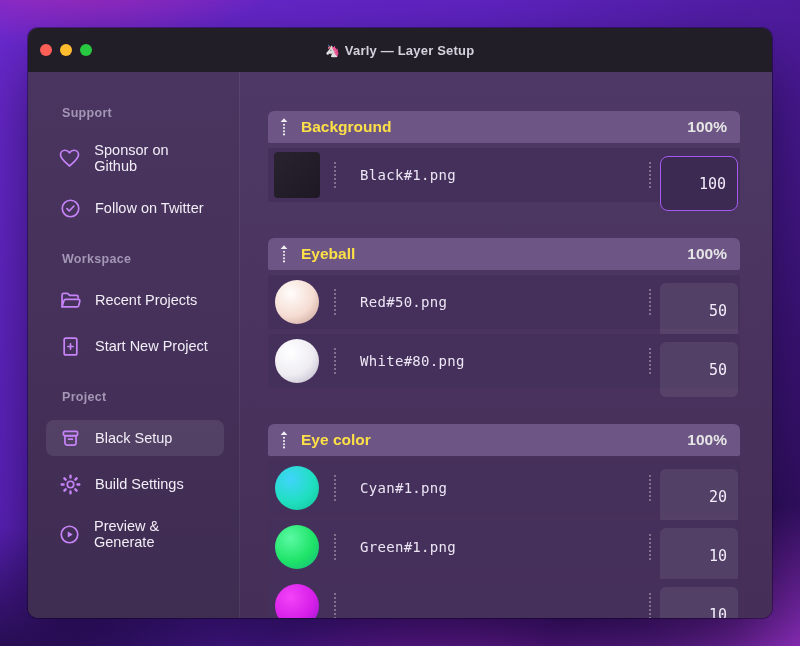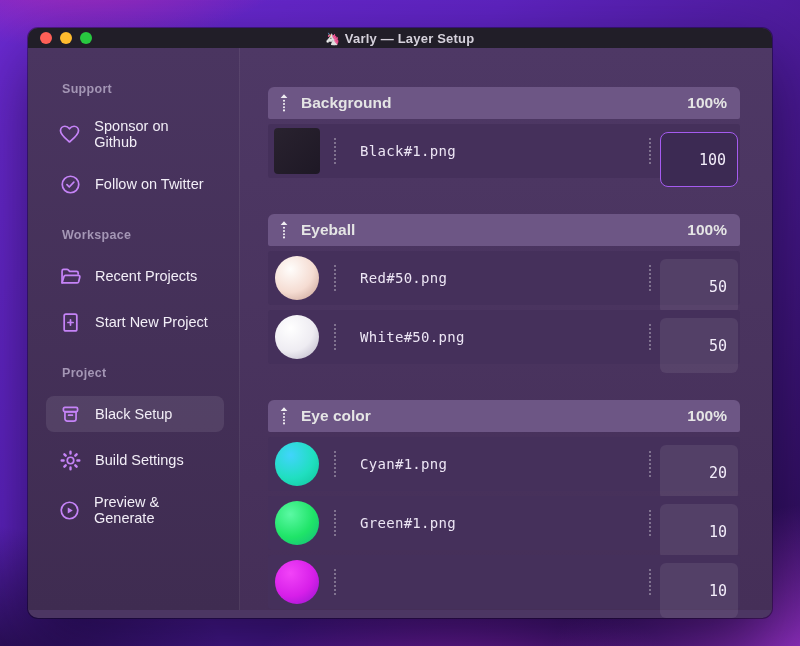--- a/index.html
+++ b/index.html
@@ -14,21 +14,21 @@
       linear-gradient(135deg, #6c2ad3 0%, #5e23c0 35%, #48188f 65%, #2b0d53 100%);
   }
   .window {
     position:absolute; left:28px; top:28px; width:744px; height:590px;
     border-radius:10px; overflow:hidden;
     box-shadow:0 30px 70px rgba(8,0,24,.55), 0 0 0 1px rgba(0,0,0,.35);
     background:#4c3663;
   }
   
   .titlebar {
-    position:relative; height:20px; background:#211e28;
+    position:relative; height:44px; background:#211e28;
     display:flex; align-items:center;
   }
   .traffic { display:flex; gap:8px; padding-left:12px; z-index:2; }
   .light { width:12px; height:12px; border-radius:50%; border:none; }
   .win-title {
     position:absolute; left:0; right:0; text-align:center;
     font-size:13px; font-weight:700; color:#d5d1db; letter-spacing:.2px;
   }
   .win-title .appicon { font-size:12px; margin-right:4px; }
   
@@ -57,21 +57,21 @@
   .side-item.selected { background:rgba(255,255,255,.09); }
   .icon-slot { width:24px; height:24px; color:#c583f7; display:flex; align-items:center; justify-content:center; }
   .icon-slot svg { width:23px; height:23px; display:block; }
   
   .group { width:472px; margin-bottom:36px; }
   .group-header {
     height:32px; background:#6d5685; border-radius:6px 6px 2px 2px;
     display:flex; align-items:center; padding:0 13px 0 11px; gap:12px;
   }
   .drag-handle { display:flex; align-items:center; cursor:grab; opacity:.9; }
-  .group-title { font-size:15.5px; font-weight:700; color:#e5e5e5; }
+  .group-title { font-size:15.5px; font-weight:700; color:#fde047; }
   .group-weight { margin-left:auto; font-size:15.5px; font-weight:700; color:#e5e5e5; }
   .layer-row {
     position:relative; height:54px; margin-top:5px;
     background:#45305b; border-radius:3px;
   }
   .thumb { position:absolute; left:6px; top:4px; width:46px; height:46px; border-radius:4px; }
   .thumb.circle { left:7px; top:5px; width:44px; height:44px; border-radius:50%; }
   .dash-sep {
     position:absolute; top:14px; height:26px; width:0;
     border-left:2px dotted rgba(255,255,255,.32);
@@ -224,21 +224,21 @@
   <div class="layer-row">
     <div class="thumb circle" style="background: radial-gradient(circle at 35% 30%, rgb(255, 253, 251) 0%, rgb(245, 220, 210) 55%, rgb(195, 154, 142) 100%);"></div>
     <div class="dash-sep sep-a"></div>
     <div class="file-name">Red#50.png</div>
     <div class="dash-sep sep-b"></div>
     <input class="value-input" value="50" style="">
   </div>
           <div class="layer-row">
     <div class="thumb circle" style="background: radial-gradient(circle at 35% 30%, rgb(255, 255, 255) 0%, rgb(238, 236, 242) 55%, rgb(181, 175, 194) 100%);"></div>
     <div class="dash-sep sep-a"></div>
-    <div class="file-name">White#50.png</div>
+    <div class="file-name">White#80.png</div>
     <div class="dash-sep sep-b"></div>
     <input class="value-input" value="50" style="">
   </div>
         </div>
         <div class="group">
     <div class="group-header">
       <span class="drag-handle">
               <svg width="10" height="20" viewBox="0 0 10 20" fill="#ffffff">
                 <path d="M5 1.2L8.4 5H1.6z"></path>
                 <circle cx="5" cy="7.8" r="1.05"></circle>

